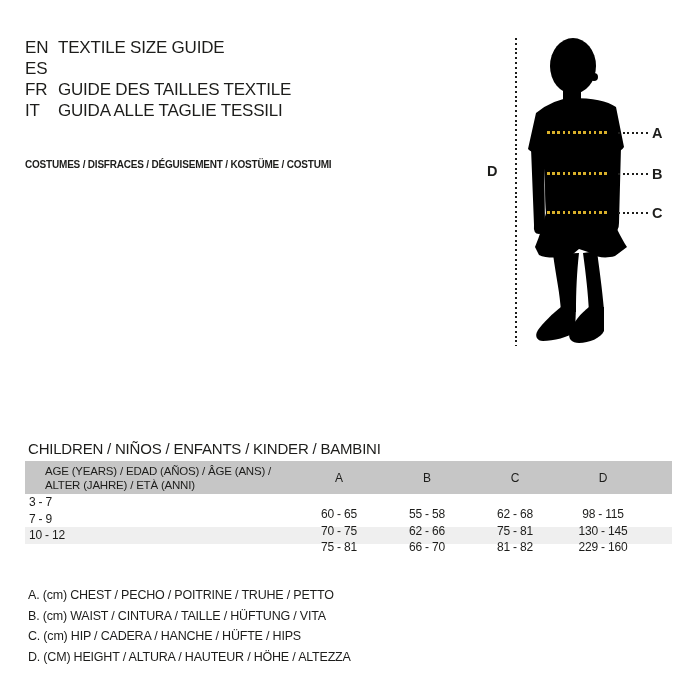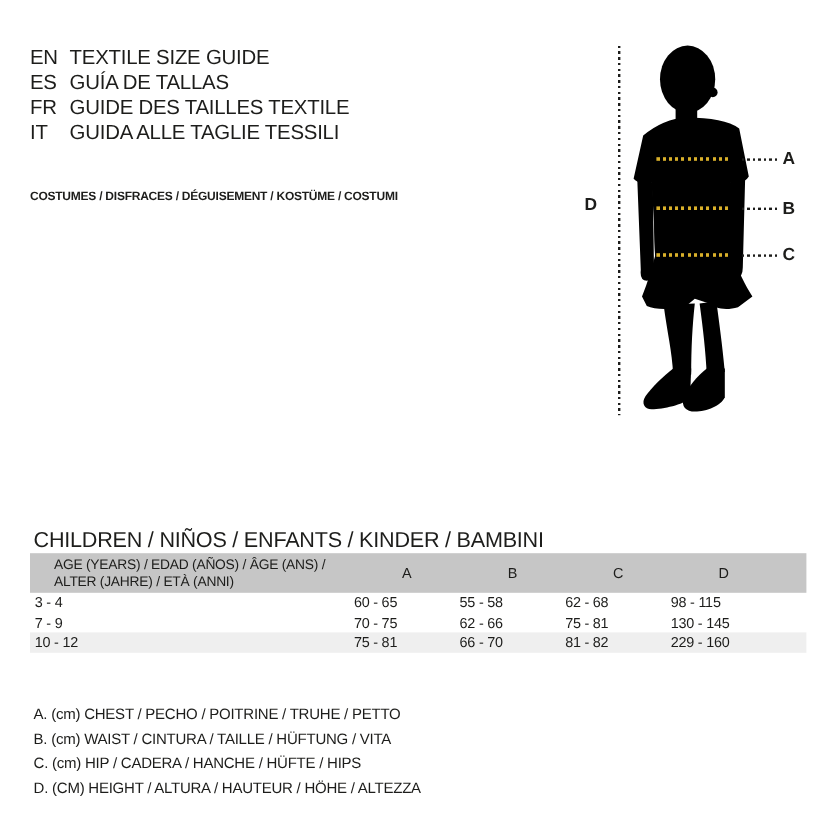--- a/index.html
+++ b/index.html
@@ -41,51 +41,50 @@
   }
   .marker-dots{
     height:2px;width:31px;left:618px;
     background:repeating-linear-gradient(90deg,var(--text) 0 2px,transparent 2px 4.6px);
   }
   .marker-label{left:652px;font-size:14.5px;font-weight:bold;}
   .silhouette-svg{left:515px;top:35px;width:150px;height:315px;}
   .silhouette-svg *{fill:var(--silhouette);}
 
   
-  .section-title{top:440px;left:28px;font-size:18px;}
+  .section-title{top:440px;left:28px;font-size:15px;}
   .size-table{left:25px;top:461px;width:647px;font-size:12px;}
   .t-header{
     background:var(--table_header_bg);
     display:grid;grid-template-columns:270px 88px 88px 88px 88px;
     align-items:center;min-height:33px;padding:2px 0;
   }
   .t-header .age-head{font-size:11.5px;line-height:14px;padding-left:20px;}
   .t-header .col-head{text-align:center;font-size:12px;}
   .t-row{
     display:grid;grid-template-columns:270px 88px 88px 88px 88px;
     height:16.5px;line-height:16.5px;
   }
   .t-row.alt{background:var(--table_row_alt_bg);}
   .t-row .age-cell{padding-left:4px;}
-  .t-row .val-cell{text-align:left;}
+  .t-row .val-cell{text-align:center;margin-top:12px;}
 
   
   .legend{top:585px;left:28px;font-size:12.5px;line-height:20.6px;}
 </style>
 </head>
 <body>
 
 <div class="abs lang-list">
   <div class="lang-row">
     <span class="lang-code">EN</span>
     <span class="lang-label">TEXTILE SIZE GUIDE</span>
   </div>
   <div class="lang-row">
     <span class="lang-code">ES</span>
-    <span class="lang-label">GUÍA DE TALLAS</span>
   </div>
   <div class="lang-row">
     <span class="lang-code">FR</span>
     <span class="lang-label">GUIDE DES TAILLES TEXTILE</span>
   </div>
   <div class="lang-row">
     <span class="lang-code">IT</span>
     <span class="lang-label">GUIDA ALLE TAGLIE TESSILI</span>
   </div>
 </div>
@@ -136,21 +135,21 @@
       <div>AGE (YEARS) / EDAD (AÑOS) / ÂGE (ANS) /</div>
       <div>ALTER (JAHRE) / ETÀ (ANNI)</div>
     </div>
     <div class="col-head">A</div>
     <div class="col-head">B</div>
     <div class="col-head">C</div>
     <div class="col-head">D</div>
   </div>
 
   <div class="t-row">
-    <div class="age-cell">3 - 4</div>
+    <div class="age-cell">3 - 7</div>
     <div class="val-cell">60 - 65</div>
     <div class="val-cell">55 - 58</div>
     <div class="val-cell">62 - 68</div>
     <div class="val-cell">98 - 115</div>
   </div>
   <div class="t-row">
     <div class="age-cell">7 - 9</div>
     <div class="val-cell">70 - 75</div>
     <div class="val-cell">62 - 66</div>
     <div class="val-cell">75 - 81</div>

